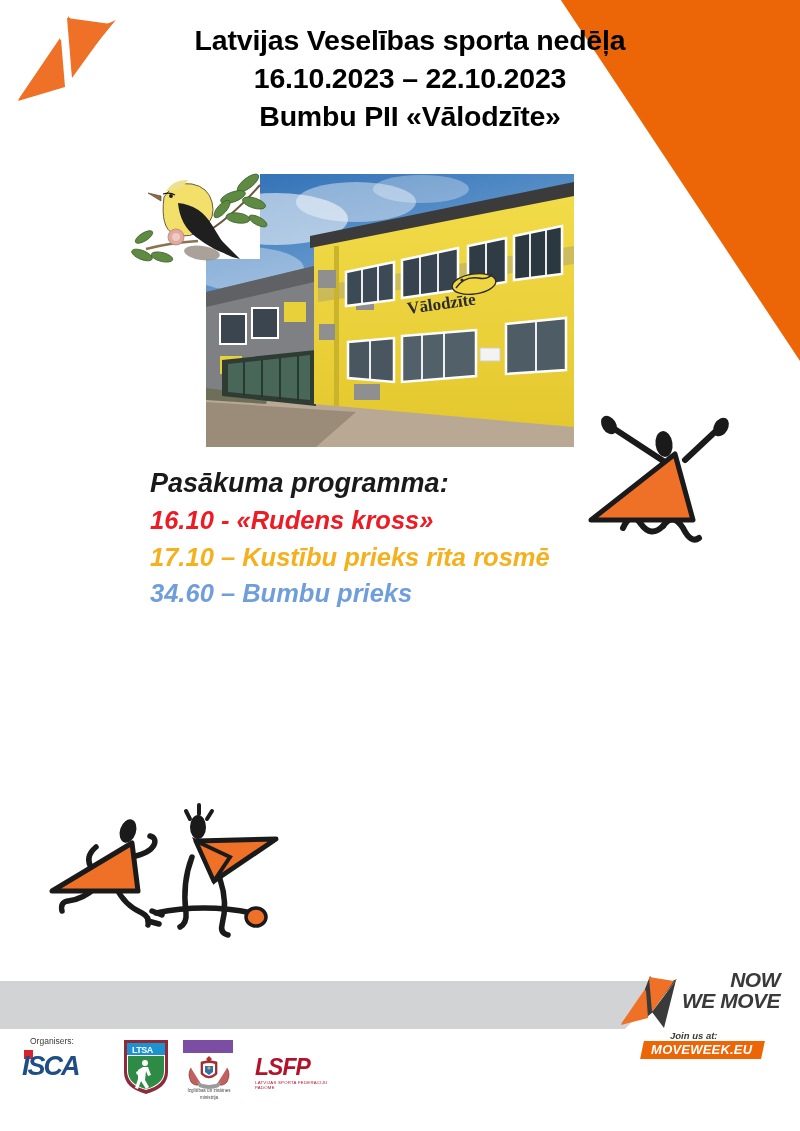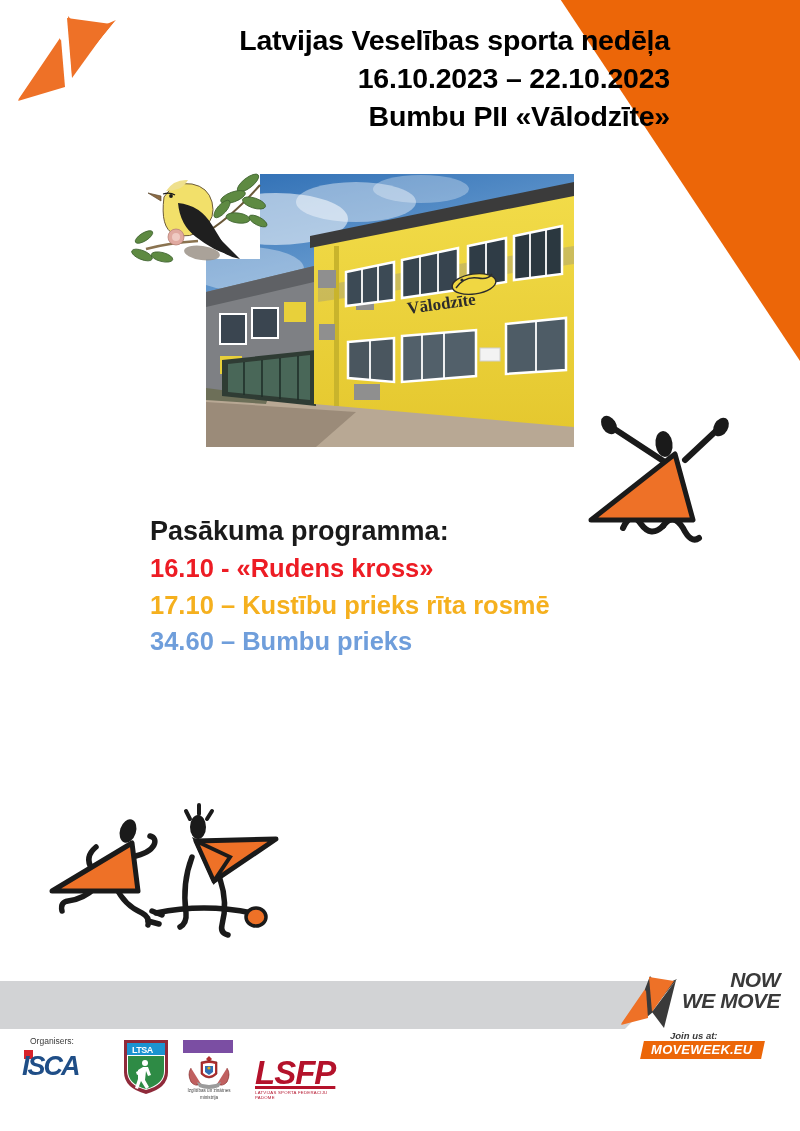--- a/index.html
+++ b/index.html
@@ -39,21 +39,21 @@
     height: 102px;
     z-index: 3;
   }
 
   
   .title-block {
     position: absolute;
     left: 150px;
     top: 22px;
     width: 520px;
-    text-align: right;
+    text-align: center;
     z-index: 4;
   }
   .title-line {
     font-family: "Liberation Sans", sans-serif;
     font-weight: bold;
     font-size: 28.5px;
     line-height: 1.33;
     color: #000000;
     letter-spacing: -0.2px;
     white-space: nowrap;
@@ -77,23 +77,24 @@
     width: 368px;
     height: 273px;
     z-index: 2;
     overflow: hidden;
   }
 
   
   .programme {
     position: absolute;
     left: 150px;
-    top: 512px;
+    top: 464px;
     width: 470px;
     z-index: 4;
+    font-style: italic;
   }
   .prog-heading {
     font-weight: bold;
     font-size: 27px;
     line-height: 1.42;
     color: #1a1a1a;
   }
   .prog-item {
     font-weight: bold;
     font-size: 25.5px;
@@ -236,25 +237,24 @@
     position: absolute;
     left: 255px;
     top: 22px;
     width: 80px;
     height: 34px;
   }
   .lsfp-word {
     font-family: "Liberation Sans", sans-serif;
     font-weight: bold;
     font-style: italic;
-    font-size: 33px;
+    font-size: 23px;
     color: #b4122b;
     letter-spacing: -1px;
     line-height: 1;
-    text-decoration: underline;
   }
   .lsfp-caption {
     font-size: 4.3px;
     color: #b4122b;
     letter-spacing: 0.25px;
     margin-top: 1px;
   }
 </style>
 </head>
 <body>

